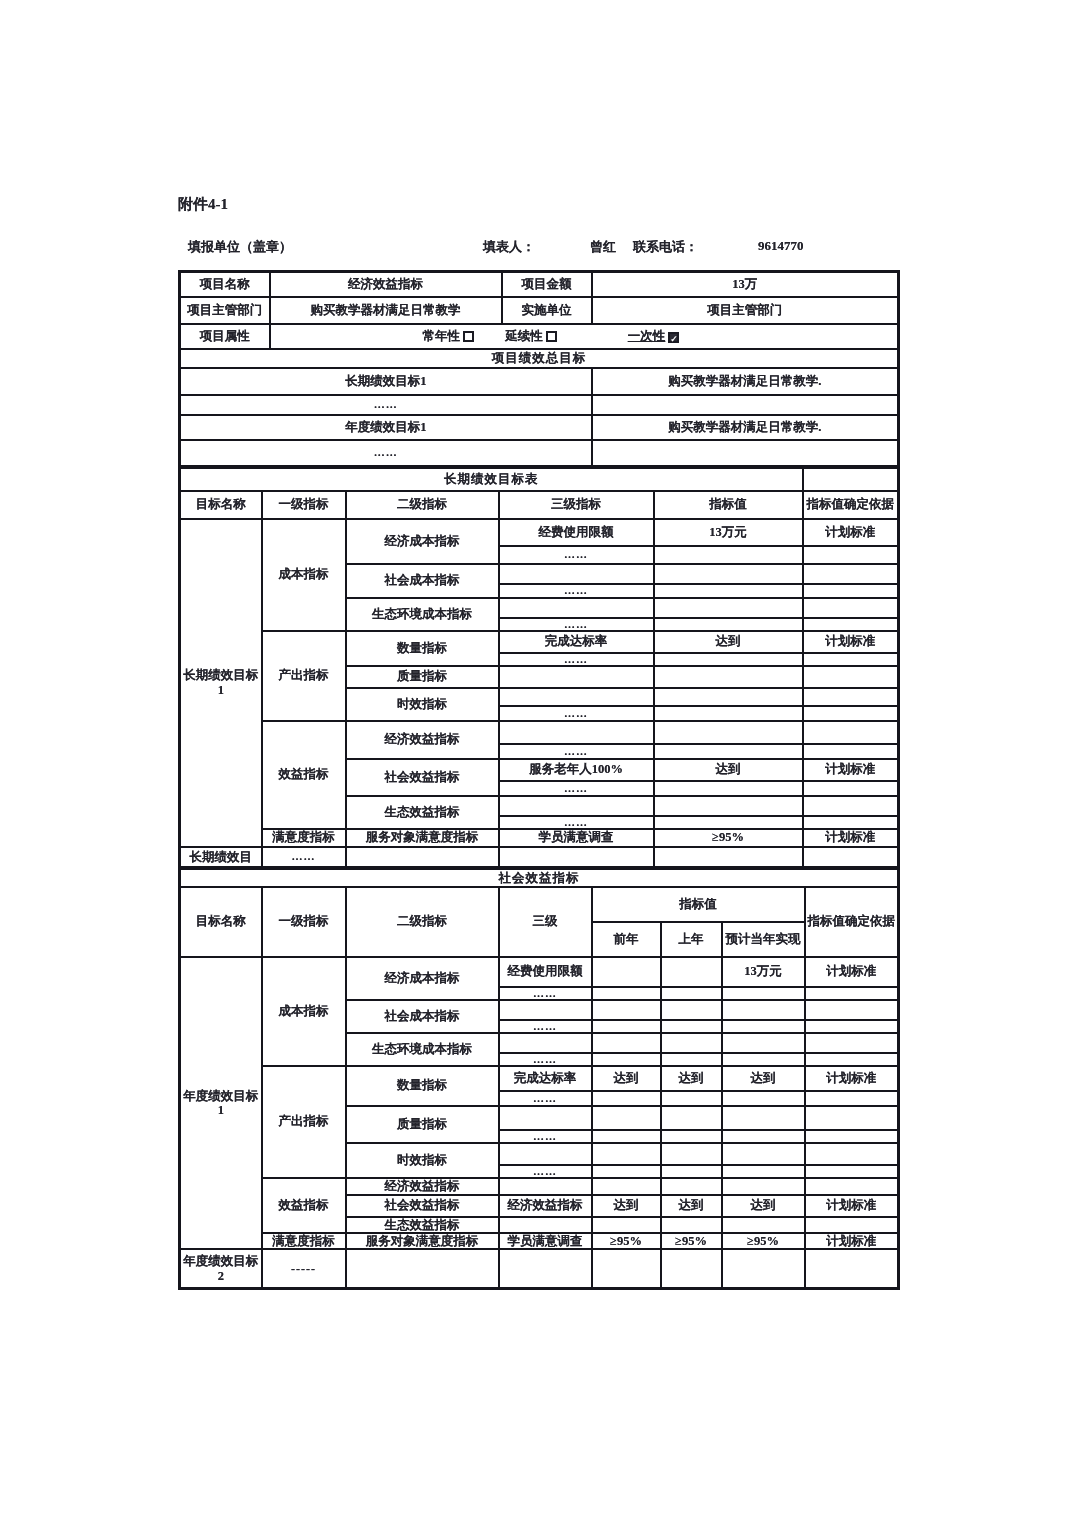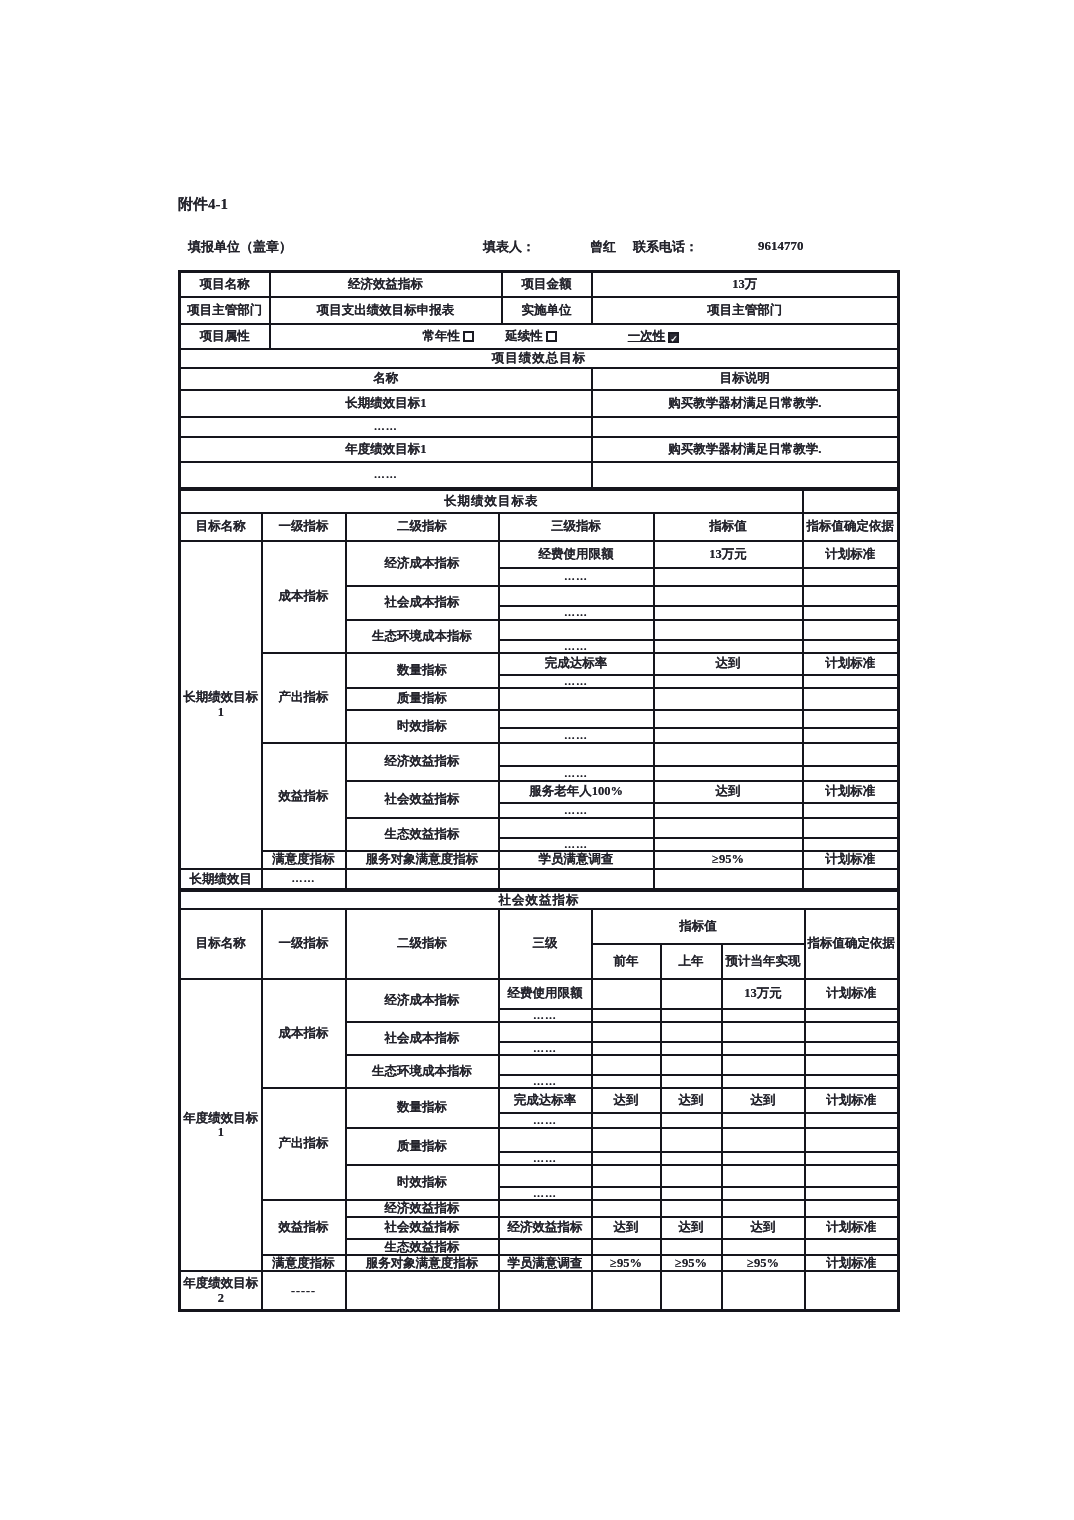--- a/index.html
+++ b/index.html
@@ -63,38 +63,34 @@
       </colgroup>
     <tbody>
         <tr style="height:25px">
       <td>项目名称</td>
       <td>经济效益指标</td>
       <td>项目金额</td>
       <td>13万</td>
     </tr>
     <tr style="height:27px">
       <td>项目主管部门</td>
-      <td>项目支出绩效目标申报表</td>
+      <td>购买教学器材满足日常教学</td>
       <td>实施单位</td>
       <td>项目主管部门</td>
     </tr>
     <tr style="height:25px">
       <td>项目属性</td>
       <td colspan="3" class="attr-cell">
         <span class="attr-item g1"><span>常年性</span><span class="cb"></span></span>
         <span class="attr-item g2"><span>延续性</span><span class="cb"></span></span>
         <span class="attr-item g3"><span>一次性</span><span class="cb checked"><i>✓</i></span></span>
       </td>
     </tr>
     <tr style="height:19px">
       <td colspan="4" class="center-title">项目绩效总目标</td>
-    </tr>
-    <tr style="height:22px">
-      <td colspan="3">名称</td>
-      <td>目标说明</td>
     </tr>
     <tr style="height:27px">
       <td colspan="3">长期绩效目标1</td>
       <td>购买教学器材满足日常教学.</td>
     </tr>
     <tr style="height:20px">
       <td colspan="3" class="dots">……</td>
       <td></td>
     </tr>
     <tr style="height:25px">

